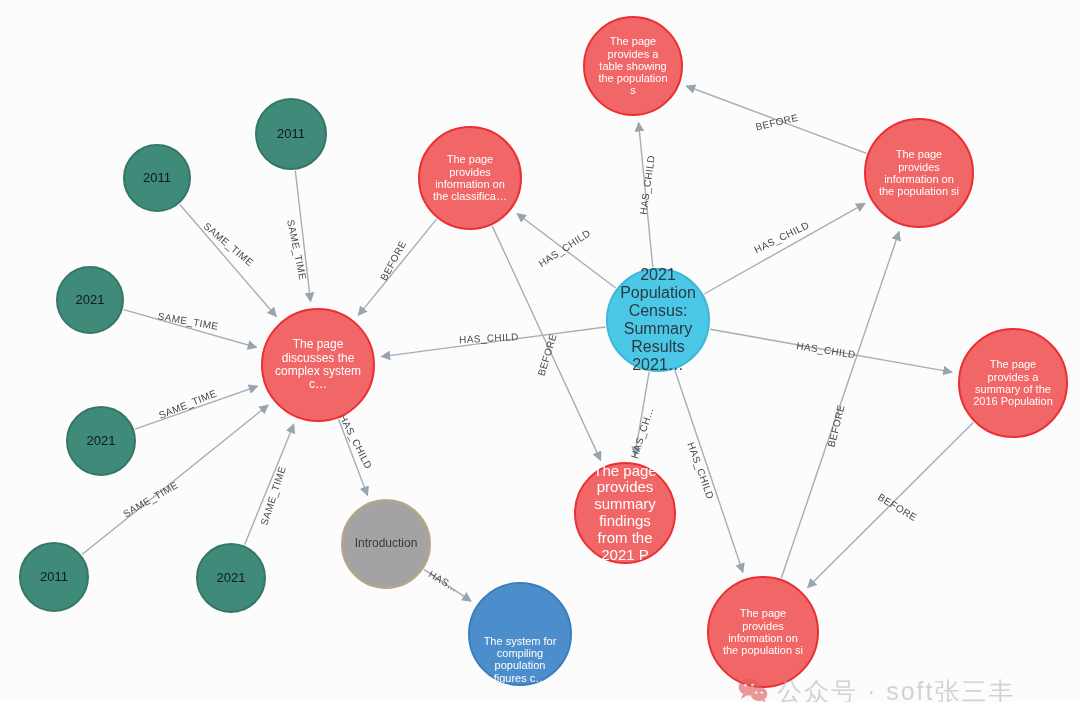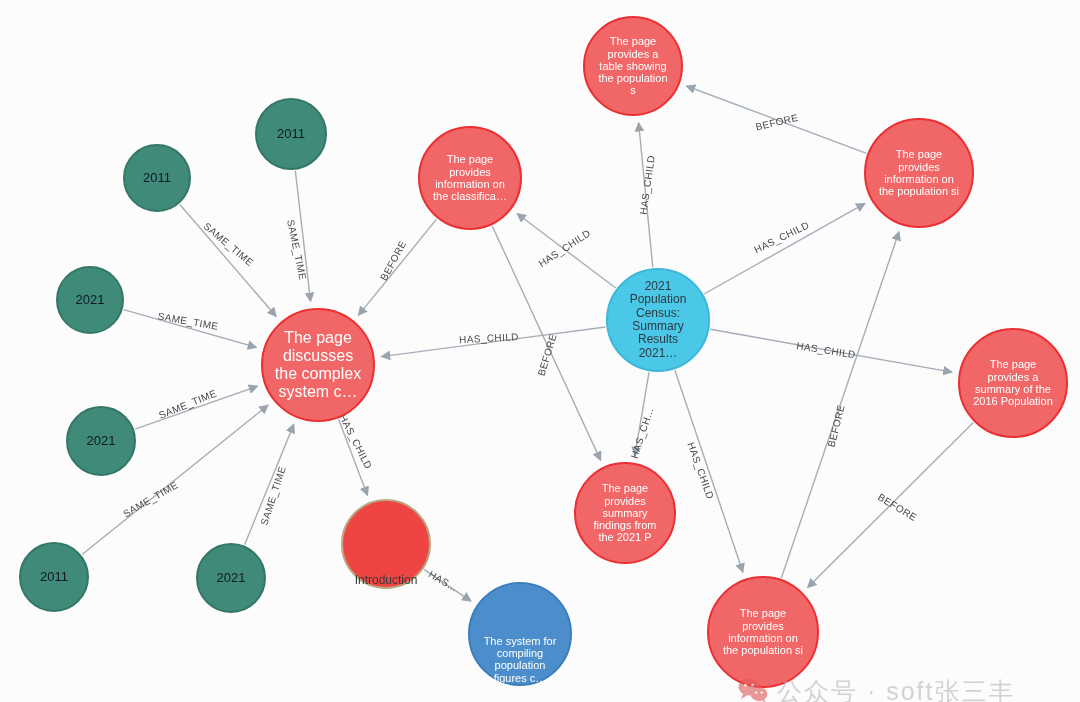--- a/index.html
+++ b/index.html
@@ -62,23 +62,22 @@
     background: #4c8ecb;
     border: 2.5px solid #3a7ebc;
   }
   .node.blue .node-label { color: #ffffff; }
   .node.green {
     background: #3f8a78;
     border: 2.5px solid #357767;
   }
   .node.green .node-label { color: #0f172a; }
   .node.tan {
-    background: #ef4444;
+    background: #a3a3a3;
     border: 2.5px solid #b8a880;
-    align-items: flex-end;
   }
   .node.tan .node-label { color: #3a3a38; }
 
   #watermark {
     position: absolute;
     left: 738px;
     top: 675px;
     display: flex;
     align-items: center;
     gap: 9px;
@@ -155,30 +154,30 @@
       <div class="node red" style="left: 583px; top: 16px; width: 100px; height: 100px;">
         <span class="node-label" style="font-size: 11px;">The page provides a table showing the population s</span>
       </div>
       <div class="node red" style="left: 418px; top: 126px; width: 104px; height: 104px;">
         <span class="node-label" style="font-size: 11px;">The page provides information on the classifica…</span>
       </div>
       <div class="node red" style="left: 864px; top: 118px; width: 110px; height: 110px;">
         <span class="node-label" style="font-size: 11px;">The page provides information on the population si</span>
       </div>
       <div class="node blue-center" style="left: 606px; top: 268px; width: 104px; height: 104px;">
-        <span class="node-label" style="font-size: 12px;">2021 Population Census: Summary Results 2021…</span>
+        <span class="node-label" style="font-size: 16px;">2021 Population Census: Summary Results 2021…</span>
       </div>
       <div class="node red" style="left: 261px; top: 308px; width: 114px; height: 114px;">
-        <span class="node-label" style="font-size: 16px;">The page discusses the complex system c…</span>
+        <span class="node-label" style="font-size: 12px;">The page discusses the complex system c…</span>
       </div>
       <div class="node red" style="left: 958px; top: 328px; width: 110px; height: 110px;">
         <span class="node-label" style="font-size: 11px;">The page provides a summary of the 2016 Population</span>
       </div>
       <div class="node red" style="left: 574px; top: 462px; width: 102px; height: 102px;">
-        <span class="node-label" style="font-size: 11px;">The page provides summary findings from the 2021 P</span>
+        <span class="node-label" style="font-size: 15px;">The page provides summary findings from the 2021 P</span>
       </div>
       <div class="node red" style="left: 707px; top: 576px; width: 112px; height: 112px;">
         <span class="node-label" style="font-size: 11px;">The page provides information on the population si</span>
       </div>
       <div class="node tan" style="left: 341px; top: 499px; width: 90px; height: 90px;">
         <span class="node-label" style="font-size: 12px;">Introduction</span>
       </div>
       <div class="node blue" style="left: 468px; top: 582px; width: 104px; height: 104px; align-items: flex-end;">
         <span class="node-label" style="font-size: 11px;">The system for compiling population figures c…</span>
       </div>

